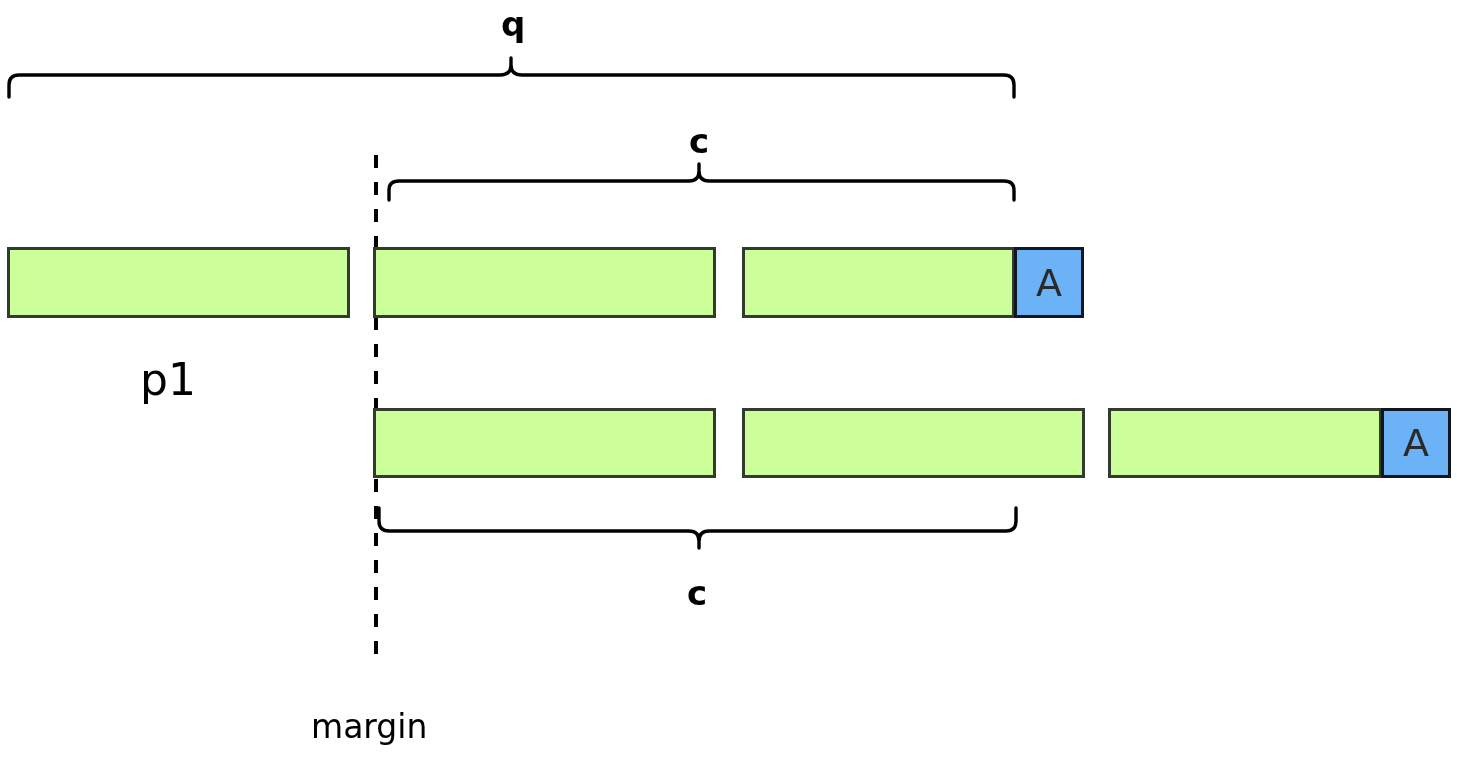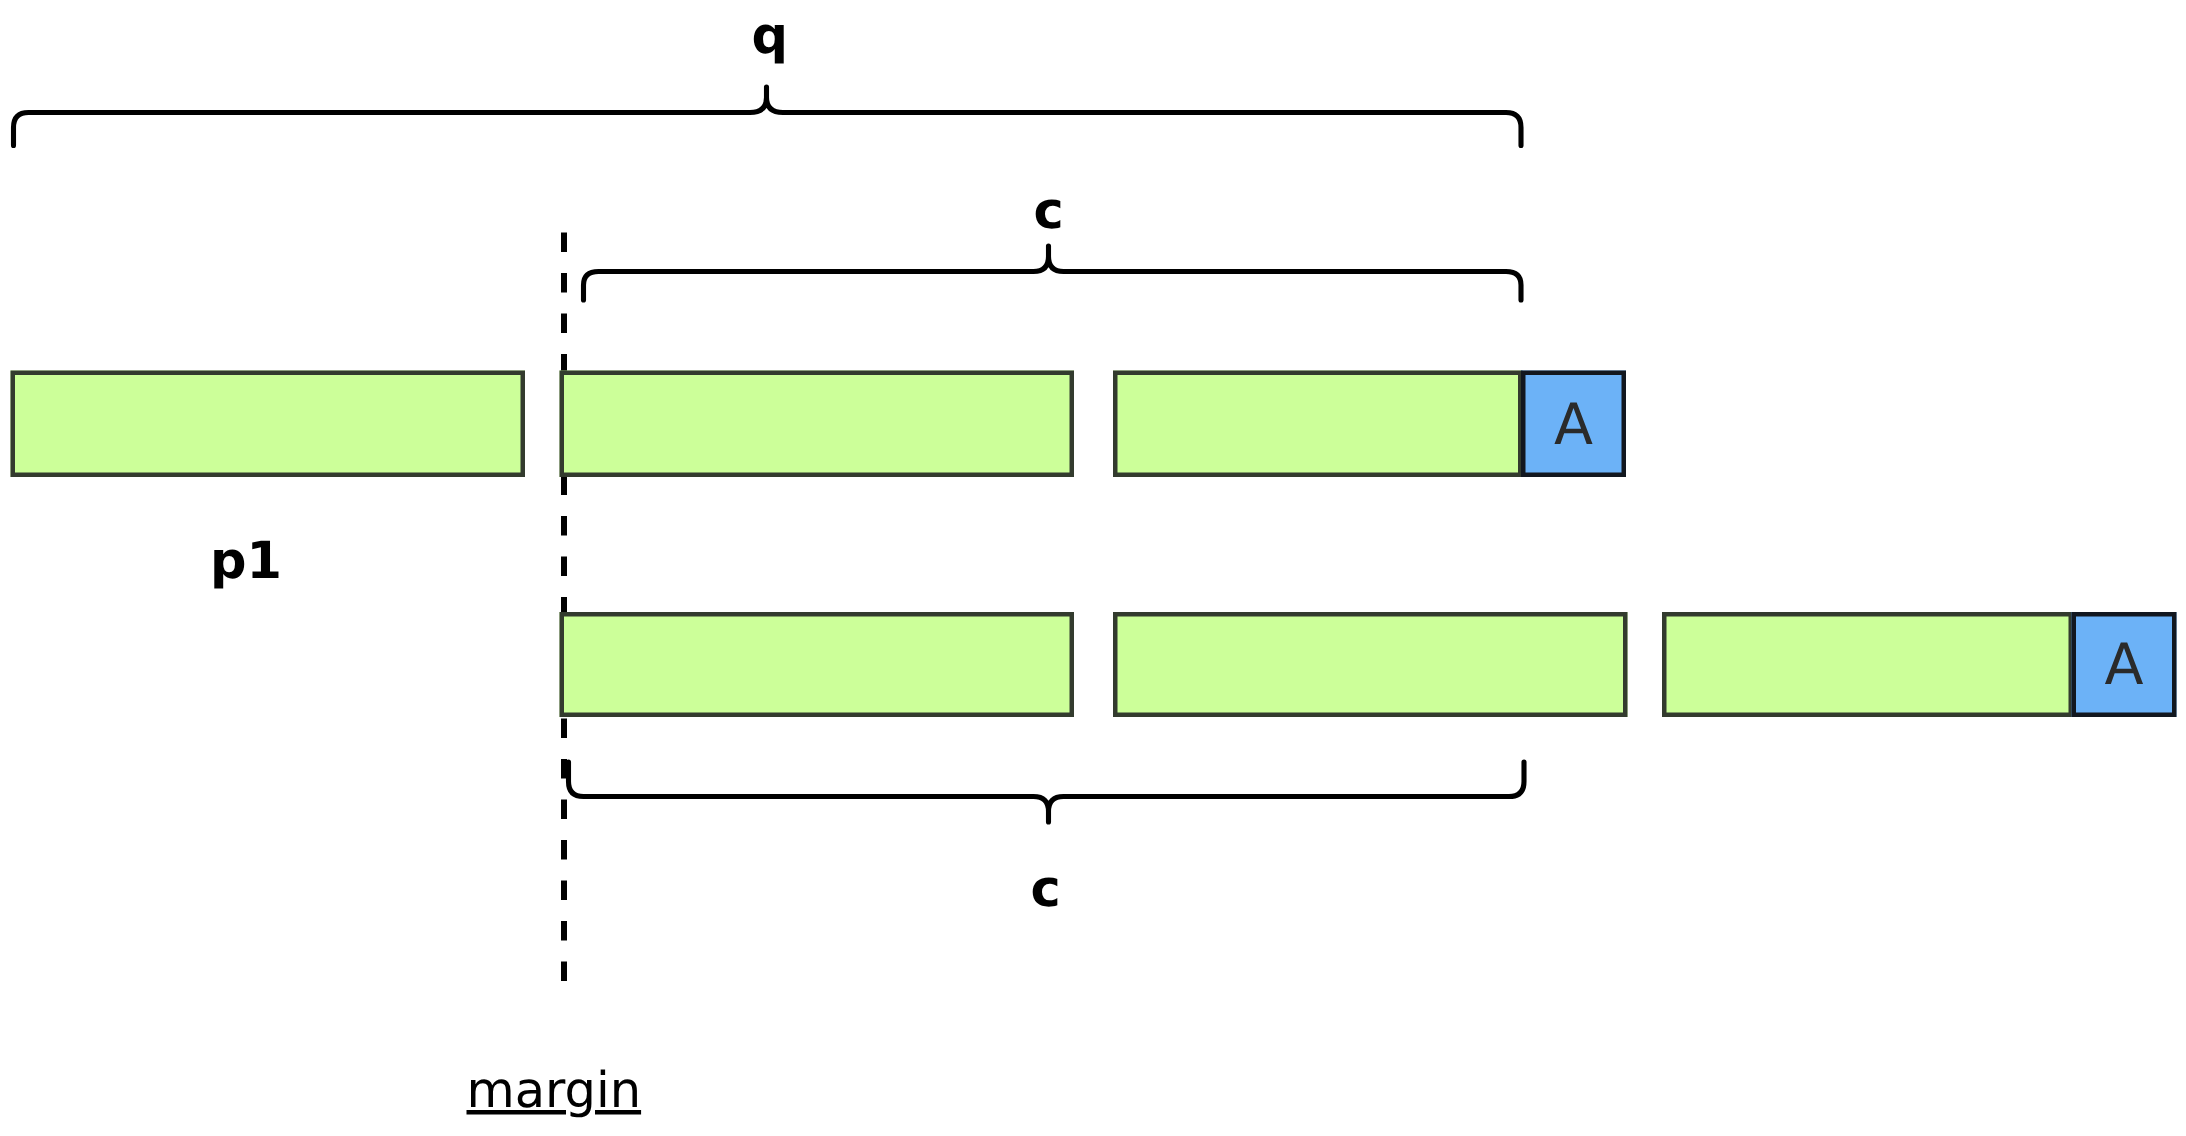--- a/index.html
+++ b/index.html
@@ -55,22 +55,22 @@
     color: #000000;
     font-family: "DejaVu Sans", sans-serif;
     white-space: nowrap;
     user-select: none;
   }
   .lbl.brace-label {
     font-size: 34px;
     font-weight: 700;
   }
   .lbl.bar-label {
-    font-size: 34px;
-    font-weight: 700;
+    font-size: 44px;
+    font-weight: 400;
   }
   .lbl.margin-label {
     font-size: 33px;
     font-weight: 400;
   }
   .brace path,
   .dash path {
     fill: none;
     stroke: #000000;
     stroke-linecap: round;
@@ -152,15 +152,15 @@
   </div>
 
   <div class="lbl brace-label" style="left:501px; top:4px;">q</div>
 
   <div class="lbl brace-label" style="left:689px; top:121px;">c</div>
 
   <div class="lbl bar-label" style="left:140px; top:354px;">p1</div>
 
   <div class="lbl brace-label" style="left:687px; top:573px;">c</div>
 
-  <div class="lbl margin-label" style="left:311px; top:707px;text-decoration:underline;">margin</div>
+  <div class="lbl margin-label" style="left:311px; top:707px;">margin</div>
 
 </div>
 
 </body></html>

